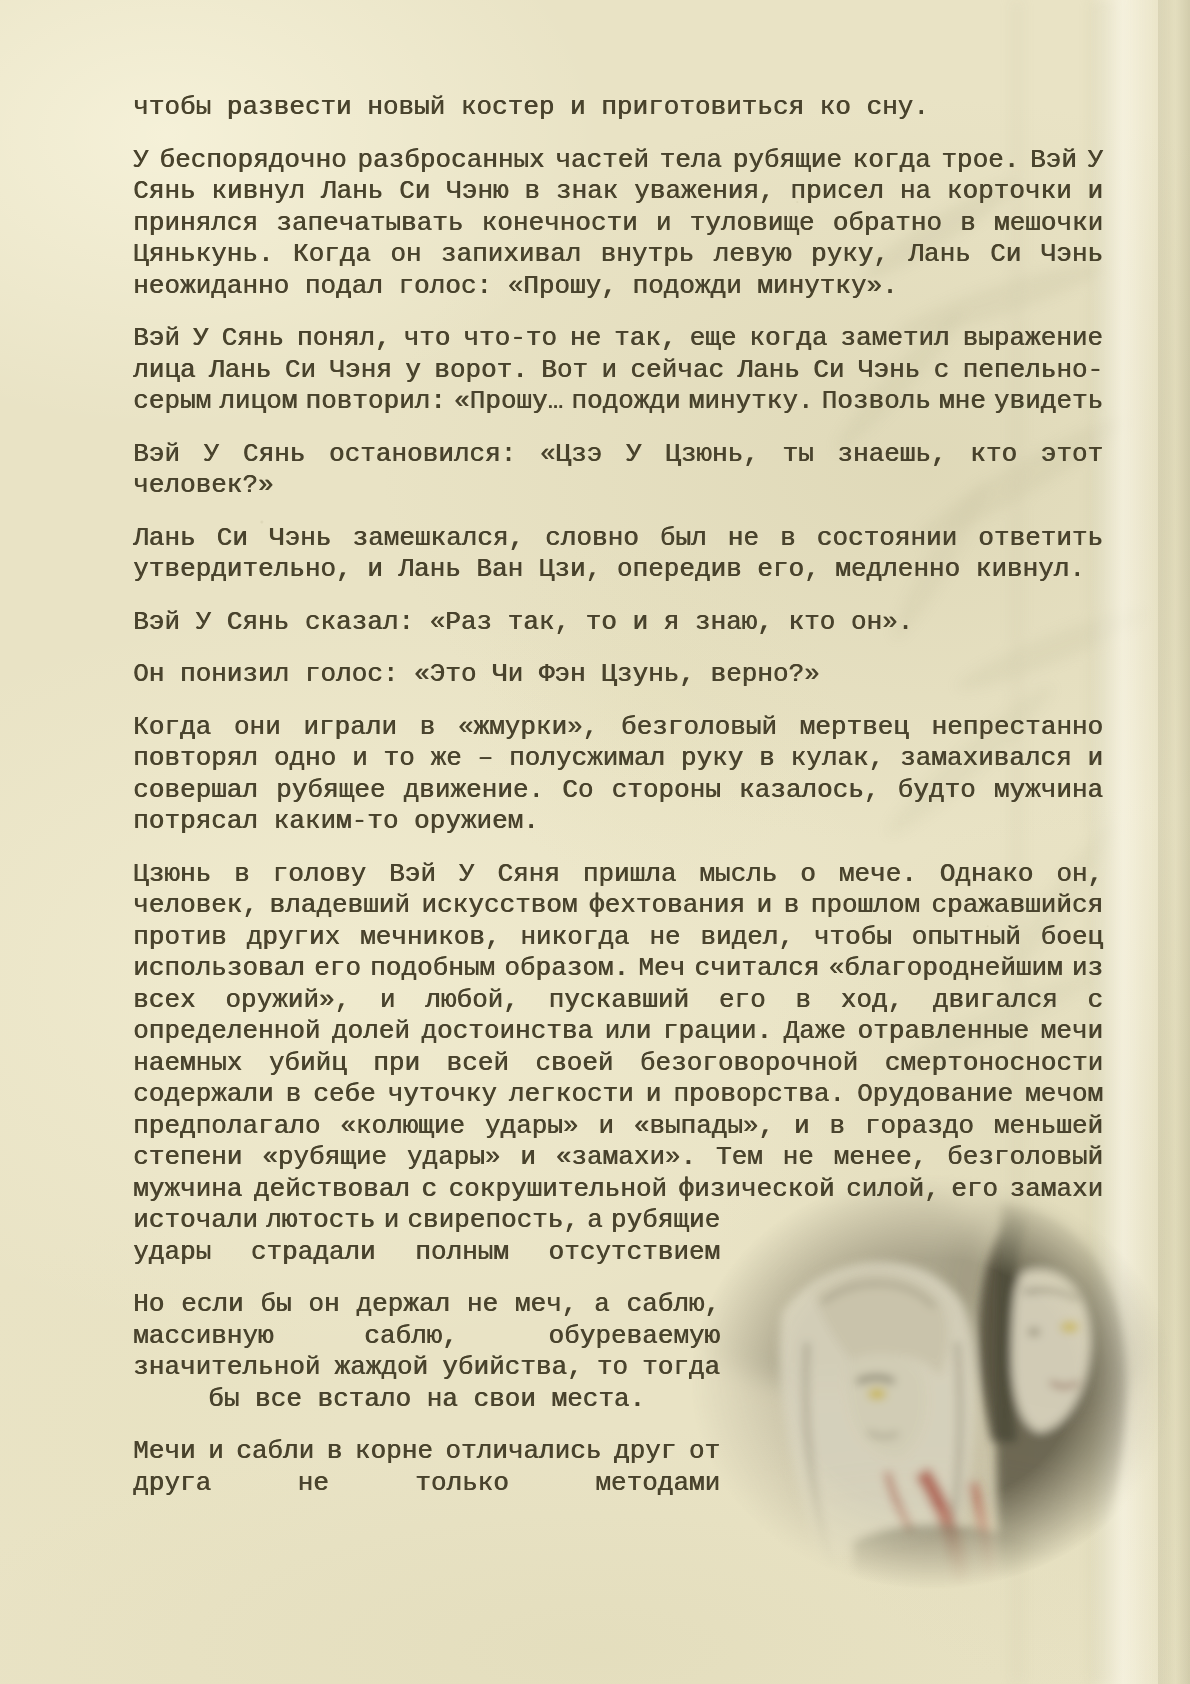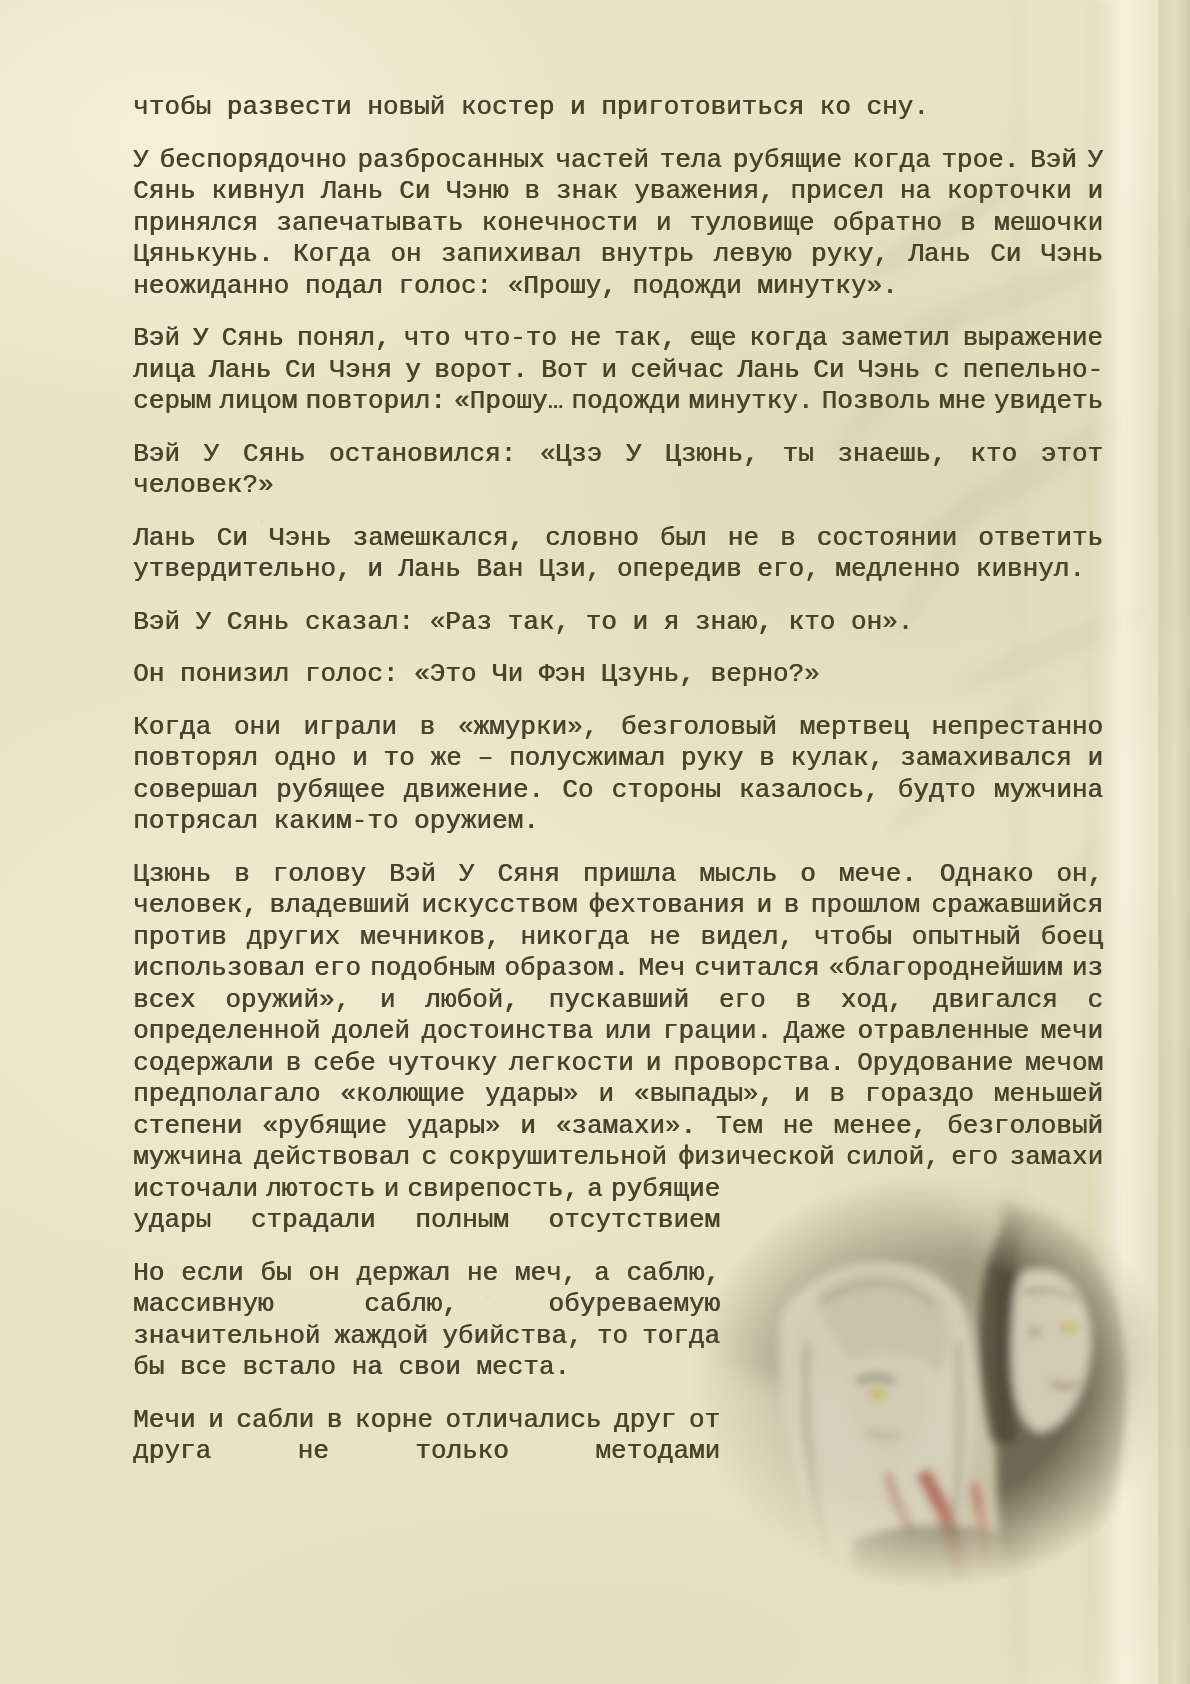--- a/index.html
+++ b/index.html
@@ -48,21 +48,21 @@
   }
   .para{margin:0 0 21px 0;}
   .line{
     width:970px;height:31.5px;line-height:31.5px;
     font-size:26px;
     white-space:pre;
     text-shadow:0.6px 0 0 currentColor;
     font-family:Liberation Mono, monospace;
   }
   .line.just{display:flex;justify-content:space-between;white-space:normal;}
-  .line.narrow{width:587px;}
+  .line.narrow{width:587px;text-align:center;}
   
   .illustration{
     position:absolute;left:672px;top:1142px;width:500px;height:460px;z-index:1;
     -webkit-mask-image:radial-gradient(ellipse 62% 58% at 52% 52%, #000 46%, transparent 78%);
     mask-image:radial-gradient(ellipse 62% 58% at 52% 52%, #000 46%, transparent 78%);
   }
 </style>
 </head>
 <body>
 
@@ -376,20 +376,29 @@
           <span>определенной</span>
           <span>долей</span>
           <span>достоинства</span>
           <span>или</span>
           <span>грации.</span>
           <span>Даже</span>
           <span>отравленные</span>
           <span>мечи</span>
         </div>
         <div class="line just">
+          <span>наемных</span>
+          <span>убийц</span>
+          <span>при</span>
+          <span>всей</span>
+          <span>своей</span>
+          <span>безоговорочной</span>
+          <span>смертоносности</span>
+        </div>
+        <div class="line just">
           <span>содержали</span>
           <span>в</span>
           <span>себе</span>
           <span>чуточку</span>
           <span>легкости</span>
           <span>и</span>
           <span>проворства.</span>
           <span>Орудование</span>
           <span>мечом</span>
         </div>

